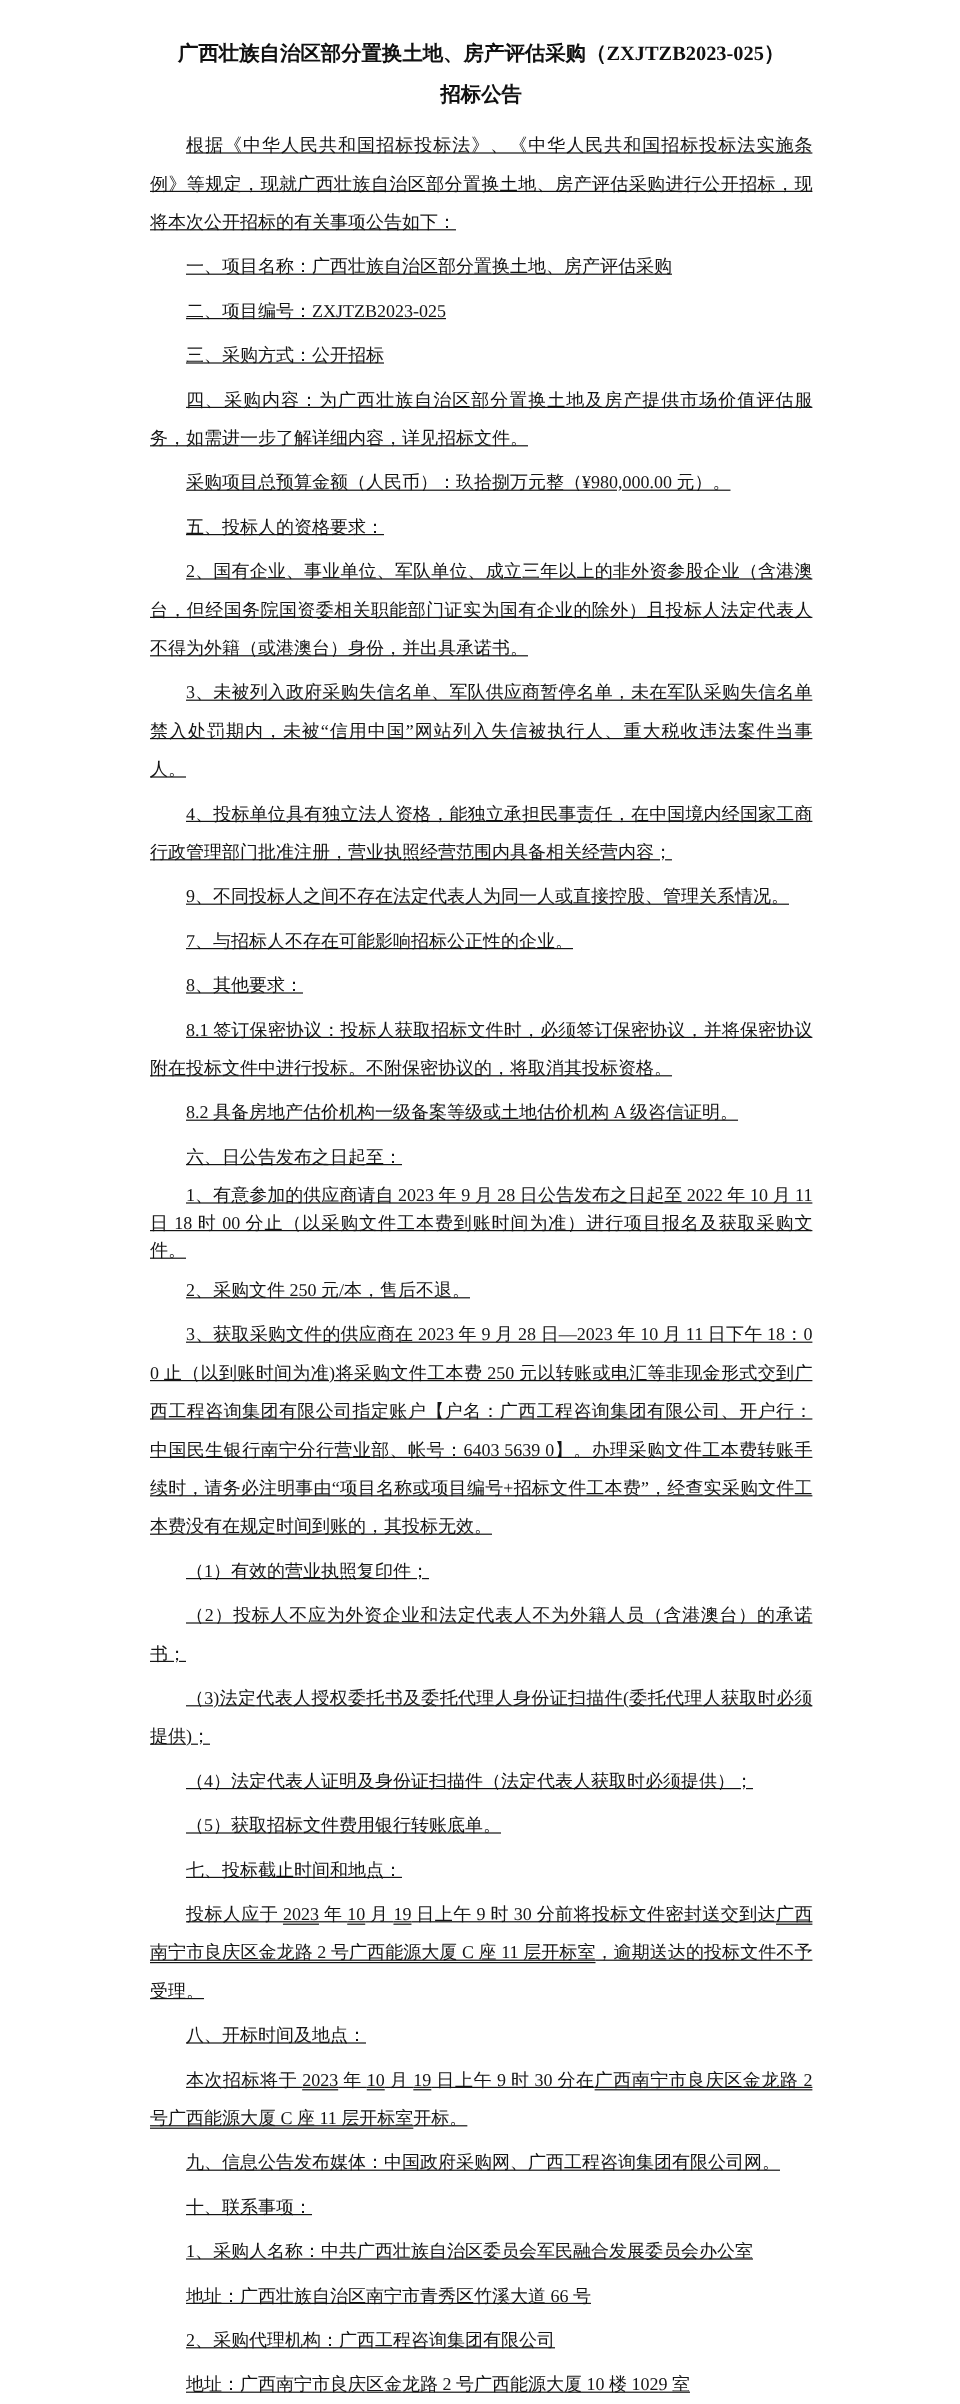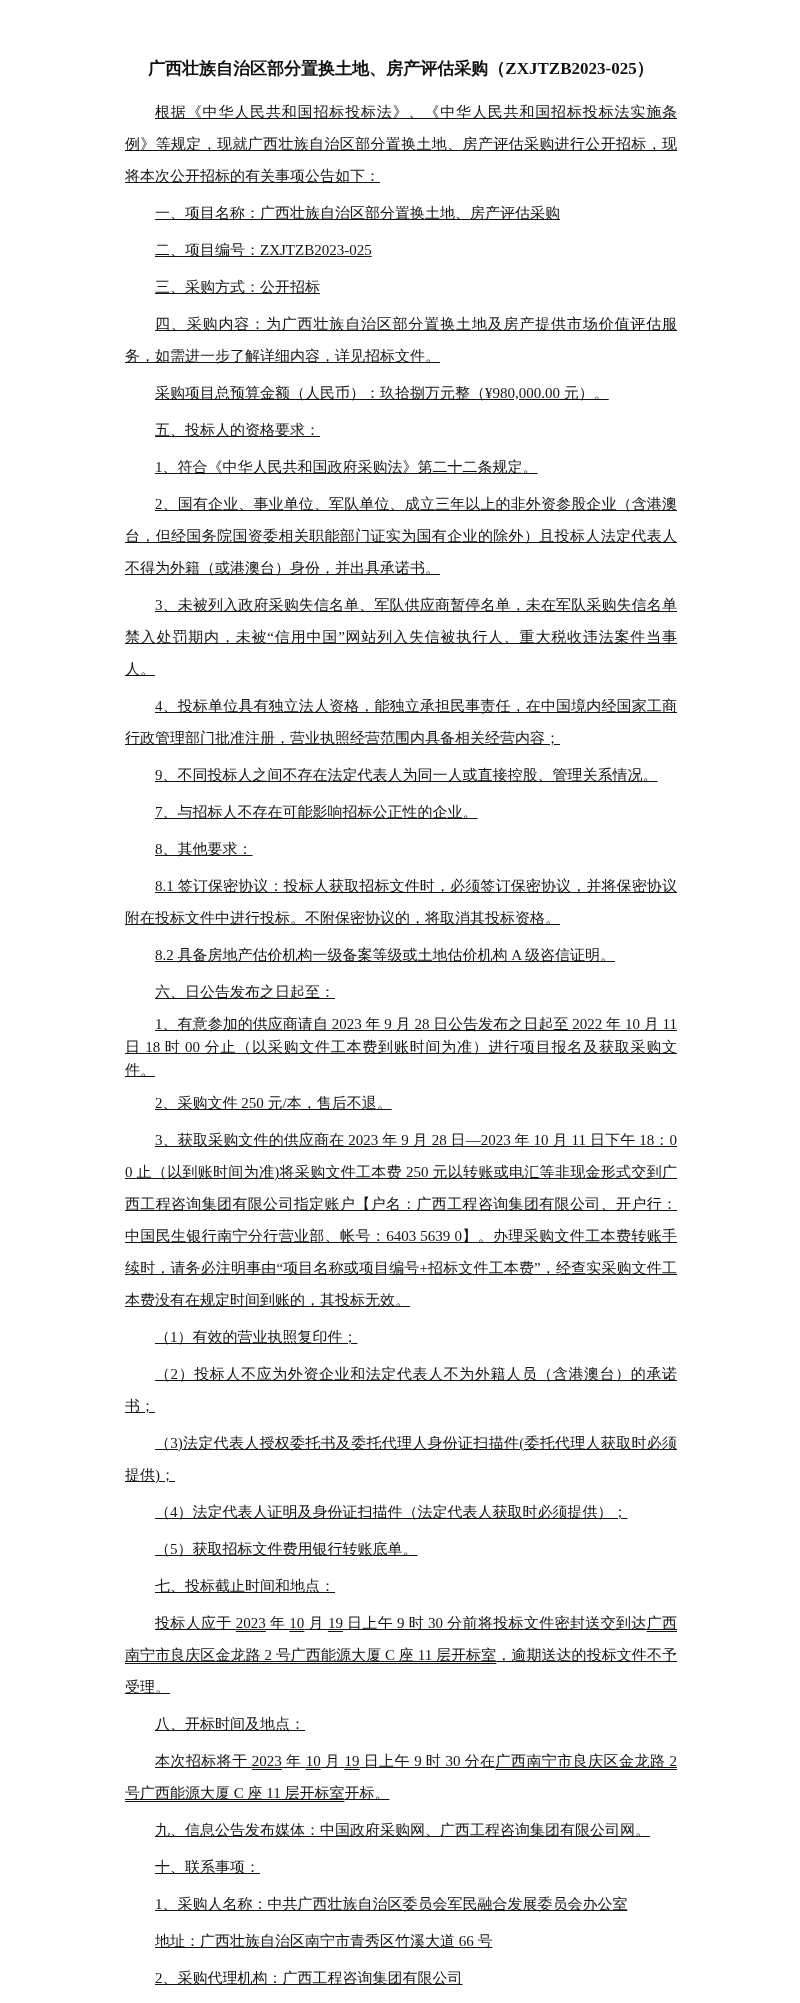--- a/index.html
+++ b/index.html
@@ -7,21 +7,21 @@
     padding: 0;
     background: #ffffff;
   }
   .page {
     position: relative;
     width: 800px;
     height: 2003px;
     box-sizing: border-box;
     background: #ffffff;
     color: #151515;
-    padding: 52px 118px 0 120px;
+    padding: 28px 118px 0 120px;
     overflow: hidden;
     font-family: "Liberation Serif", "DejaVu Serif", serif;
   }
   .doc-title {
     margin: 0;
     font-size: 17px;
     font-weight: bold;
     text-align: center;
     line-height: 34px;
     color: #111;
@@ -45,29 +45,29 @@
   .u {
     text-decoration: underline;
     text-underline-offset: 3px;
   }
 </style>
 </head>
 <body>
 
 <div class="page">
   <h1 class="doc-title">广西壮族自治区部分置换土地、房产评估采购（ZXJTZB2023-025）</h1>
+  <h1 class="doc-title">招标公告</h1>
   <div class="doc-body">
       <p class="para"><span>根据《中华人民共和国招标投标法》、《中华人民共和国招标投标法实施条例》等规定，现就广西壮族自治区部分置换土地、房产评估采购进行公开招标，现将本次公开招标的有关事项公告如下：</span></p>
       <p class="para"><span>一、项目名称：广西壮族自治区部分置换土地、房产评估采购</span></p>
       <p class="para"><span>二、项目编号：ZXJTZB2023-025</span></p>
       <p class="para"><span>三、采购方式：公开招标</span></p>
       <p class="para"><span>四、采购内容：为广西壮族自治区部分置换土地及房产提供市场价值评估服务，如需进一步了解详细内容，详见招标文件。</span></p>
       <p class="para"><span>采购项目总预算金额（人民币）：玖拾捌万元整（¥980,000.00 元）。</span></p>
       <p class="para"><span>五、投标人的资格要求：</span></p>
-      <p class="para"><span>1、符合《中华人民共和国政府采购法》第二十二条规定。</span></p>
       <p class="para"><span>2、国有企业、事业单位、军队单位、成立三年以上的非外资参股企业（含港澳台，但经国务院国资委相关职能部门证实为国有企业的除外）且投标人法定代表人不得为外籍（或港澳台）身份，并出具承诺书。</span></p>
       <p class="para"><span>3、未被列入政府采购失信名单、军队供应商暂停名单，未在军队采购失信名单禁入处罚期内，未被“信用中国”网站列入失信被执行人、重大税收违法案件当事人。</span></p>
       <p class="para"><span>4、投标单位具有独立法人资格，能独立承担民事责任，在中国境内经国家工商行政管理部门批准注册，营业执照经营范围内具备相关经营内容；</span></p>
       <p class="para"><span>9、不同投标人之间不存在法定代表人为同一人或直接控股、管理关系情况。</span></p>
       <p class="para"><span>7、与招标人不存在可能影响招标公正性的企业。</span></p>
       <p class="para"><span>8、其他要求：</span></p>
       <p class="para"><span>8.1 签订保密协议：投标人获取招标文件时，必须签订保密协议，并将保密协议附在投标文件中进行投标。不附保密协议的，将取消其投标资格。</span></p>
       <p class="para"><span>8.2 具备房地产估价机构一级备案等级或土地估价机构 A 级咨信证明。</span></p>
       <p class="para"><span>六、日公告发布之日起至：</span></p>
       <p class="para tight"><span>1、有意参加的供应商请自 2023 年 9 月 28 日公告发布之日起至 2022 年 10 月 11 日 18 时 00 分止（以采购文件工本费到账时间为准）进行项目报名及获取采购文件。</span></p>

